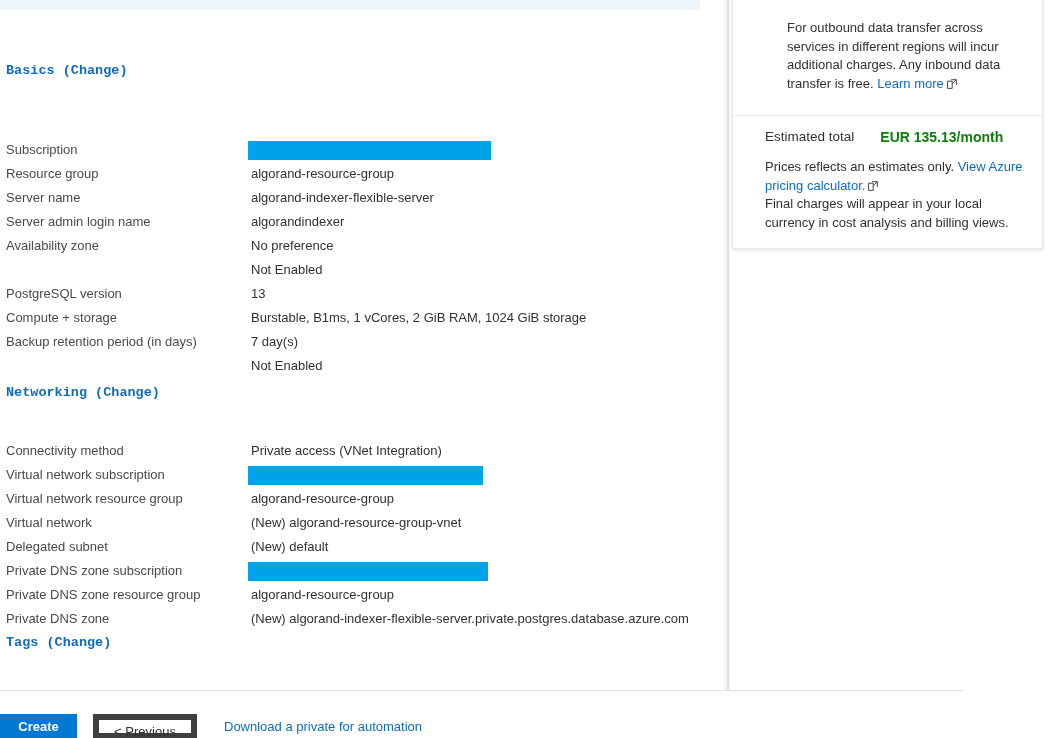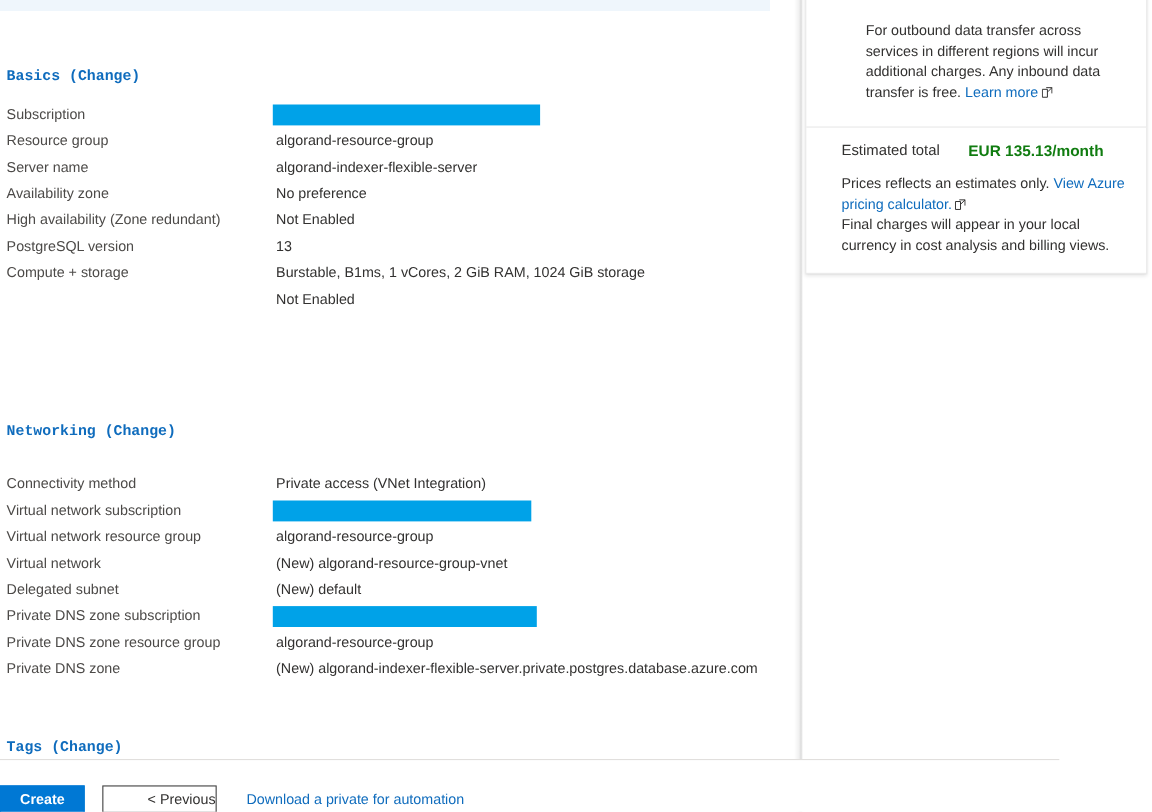--- a/index.html
+++ b/index.html
@@ -56,20 +56,21 @@
     text-decoration: none;
     cursor: pointer;
     white-space: nowrap;
     font-family: Liberation Mono, monospace;
   }
 
   .kv-table {
     position: absolute;
     left: 0;
     width: 722px;
+    margin-top: 46px;
   }
   .kv-row {
     position: relative;
     height: 24px;
     line-height: 24px;
     white-space: nowrap;
   }
   .kv-label {
     position: absolute;
     left: 6px;
@@ -123,23 +124,22 @@
     width: 77px;
     background: #0078d4;
     color: #ffffff;
     border: 1px solid #0078d4;
   }
   .btn-secondary {
     left: 93px;
     width: 104px;
     background: #ffffff;
     color: #323130;
-    border: 1px solid #404040;
+    border: 6px solid #404040;
     font-weight: normal;
-    text-align: right;
   }
   .footer-link {
     position: absolute;
     left: 224px;
     top: 23px;
     line-height: 25px;
     color: #0f6cbd;
     font-size: 13px;
     text-decoration: none;
     cursor: pointer;
@@ -241,43 +241,50 @@
       </div>
       <div class="kv-row">
         <span class="kv-label">Resource group</span>
         <span class="kv-value">algorand-resource-group</span>
       </div>
       <div class="kv-row">
         <span class="kv-label">Server name</span>
         <span class="kv-value">algorand-indexer-flexible-server</span>
       </div>
       <div class="kv-row">
+        <span class="kv-label">Server admin login name</span>
+        <span class="kv-value">algorandindexer</span>
+      </div>
+      <div class="kv-row">
         <span class="kv-label">Availability zone</span>
         <span class="kv-value">No preference</span>
       </div>
       <div class="kv-row">
-        <span class="kv-label">High availability (Zone redundant)</span>
         <span class="kv-value">Not Enabled</span>
       </div>
       <div class="kv-row">
         <span class="kv-label">PostgreSQL version</span>
         <span class="kv-value">13</span>
       </div>
       <div class="kv-row">
         <span class="kv-label">Compute + storage</span>
         <span class="kv-value">Burstable, B1ms, 1 vCores, 2 GiB RAM, 1024 GiB storage</span>
       </div>
       <div class="kv-row">
+        <span class="kv-label">Backup retention period (in days)</span>
+        <span class="kv-value">7 day(s)</span>
+      </div>
+      <div class="kv-row">
         <span class="kv-value">Not Enabled</span>
       </div>
     </div>
 
   <a class="section-link" style="top:385px;">Networking (Change)</a>
 
-  <div class="kv-table" id="networking-table" style="top:428px;">
+  <div class="kv-table" id="networking-table" style="top:393px;">
       <div class="kv-row">
         <span class="kv-label">Connectivity method</span>
         <span class="kv-value">Private access (VNet Integration)</span>
       </div>
       <div class="kv-row">
         <span class="kv-label">Virtual network subscription</span>
         <span class="redacted" style="width: 235px; background: rgb(0, 162, 232);"></span>
       </div>
       <div class="kv-row">
         <span class="kv-label">Virtual network resource group</span>
@@ -298,21 +305,21 @@
       <div class="kv-row">
         <span class="kv-label">Private DNS zone resource group</span>
         <span class="kv-value">algorand-resource-group</span>
       </div>
       <div class="kv-row">
         <span class="kv-label">Private DNS zone</span>
         <span class="kv-value">(New) algorand-indexer-flexible-server.private.postgres.database.azure.com</span>
       </div>
     </div>
 
-  <a class="section-link" style="top:673px;">Tags (Change)</a>
+  <a class="section-link" style="top:635px;">Tags (Change)</a>
 </div>
 
 <div class="footer">
   <button class="btn btn-primary">Create</button>
   <button class="btn btn-secondary">&lt; Previous</button>
   <a class="footer-link">Download a private for automation</a>
 </div>
 
 <div class="side-panel">
 

